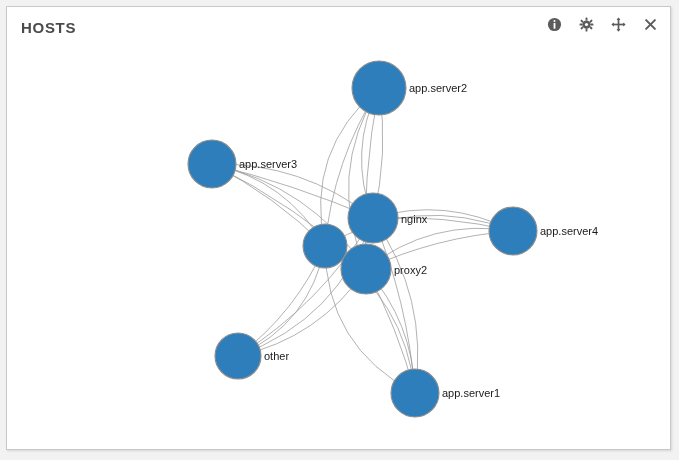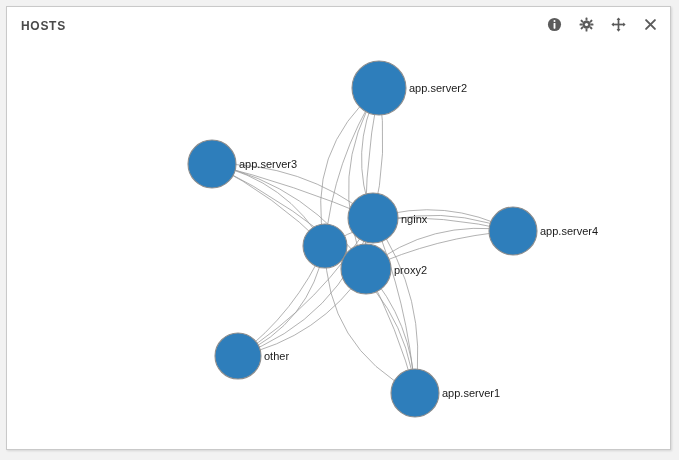--- a/index.html
+++ b/index.html
@@ -30,21 +30,21 @@
     top: 0;
     width: 100%;
     height: 36px;
     box-sizing: border-box;
   }
 
   #panel-title {
     position: absolute;
     left: 14px;
     top: 12px;
-    font-size: 12px;
+    font-size: 15px;
     font-weight: bold;
     color: #4a4a4a;
     letter-spacing: 0.7px;
     user-select: none;
   }
 
   #header-actions {
     position: absolute;
     right: 12px;
     top: 10px;

